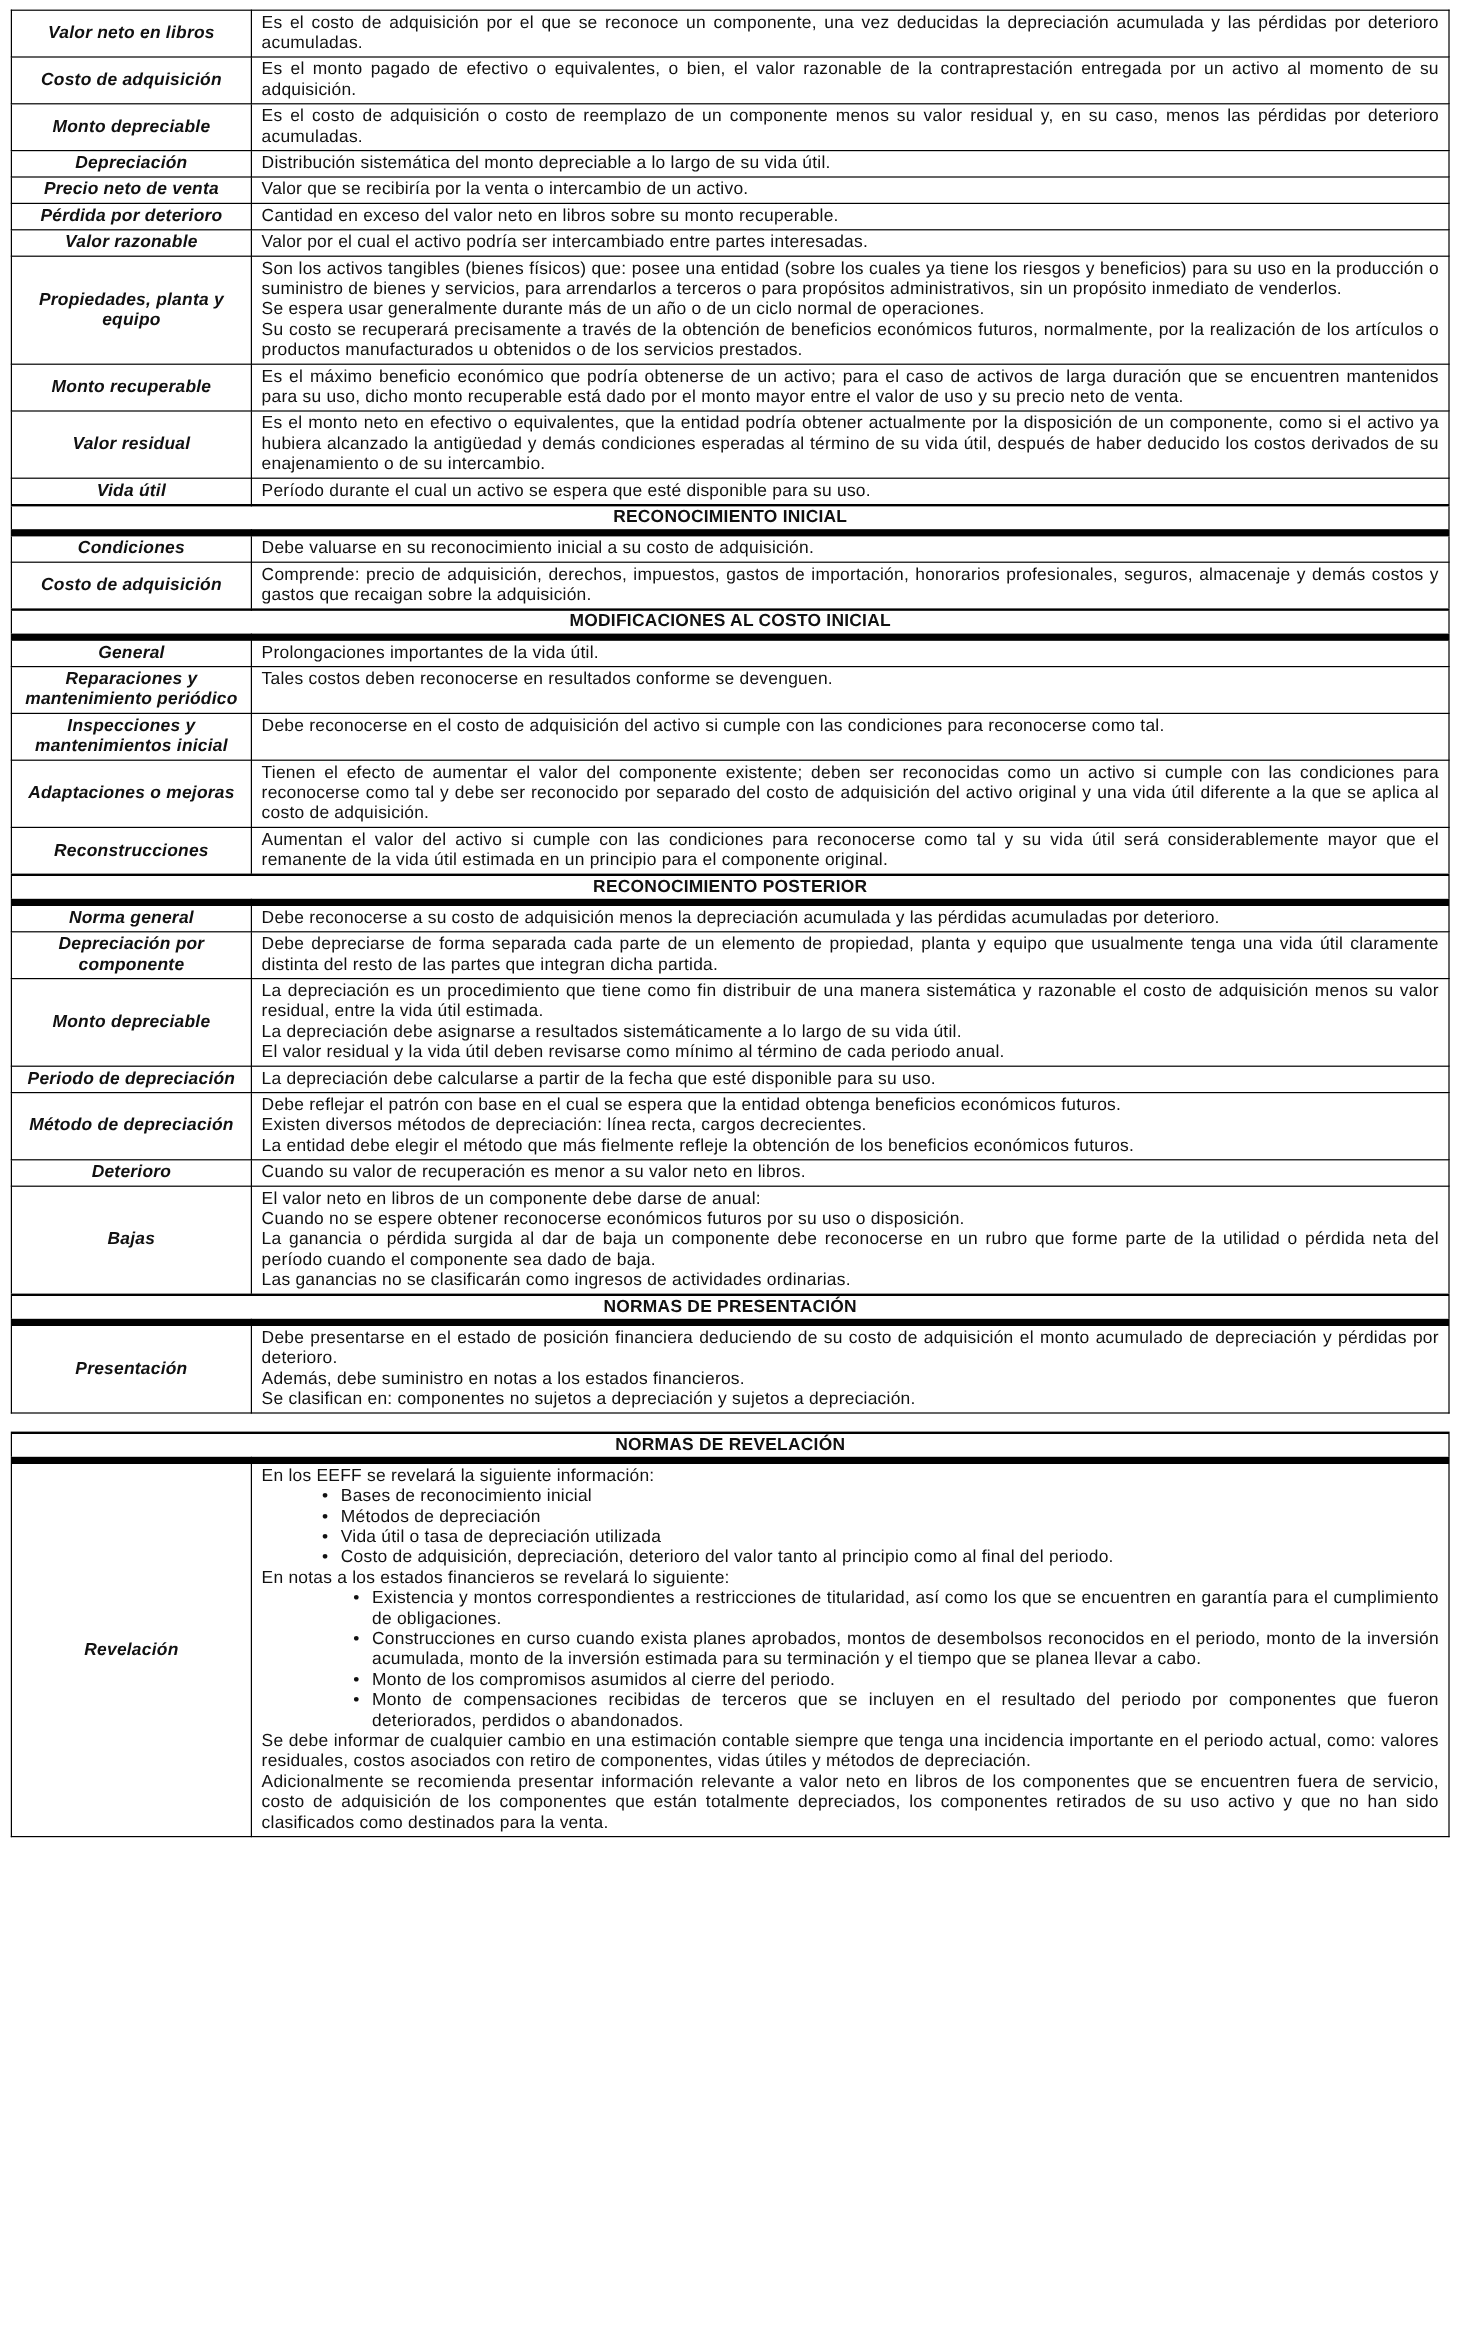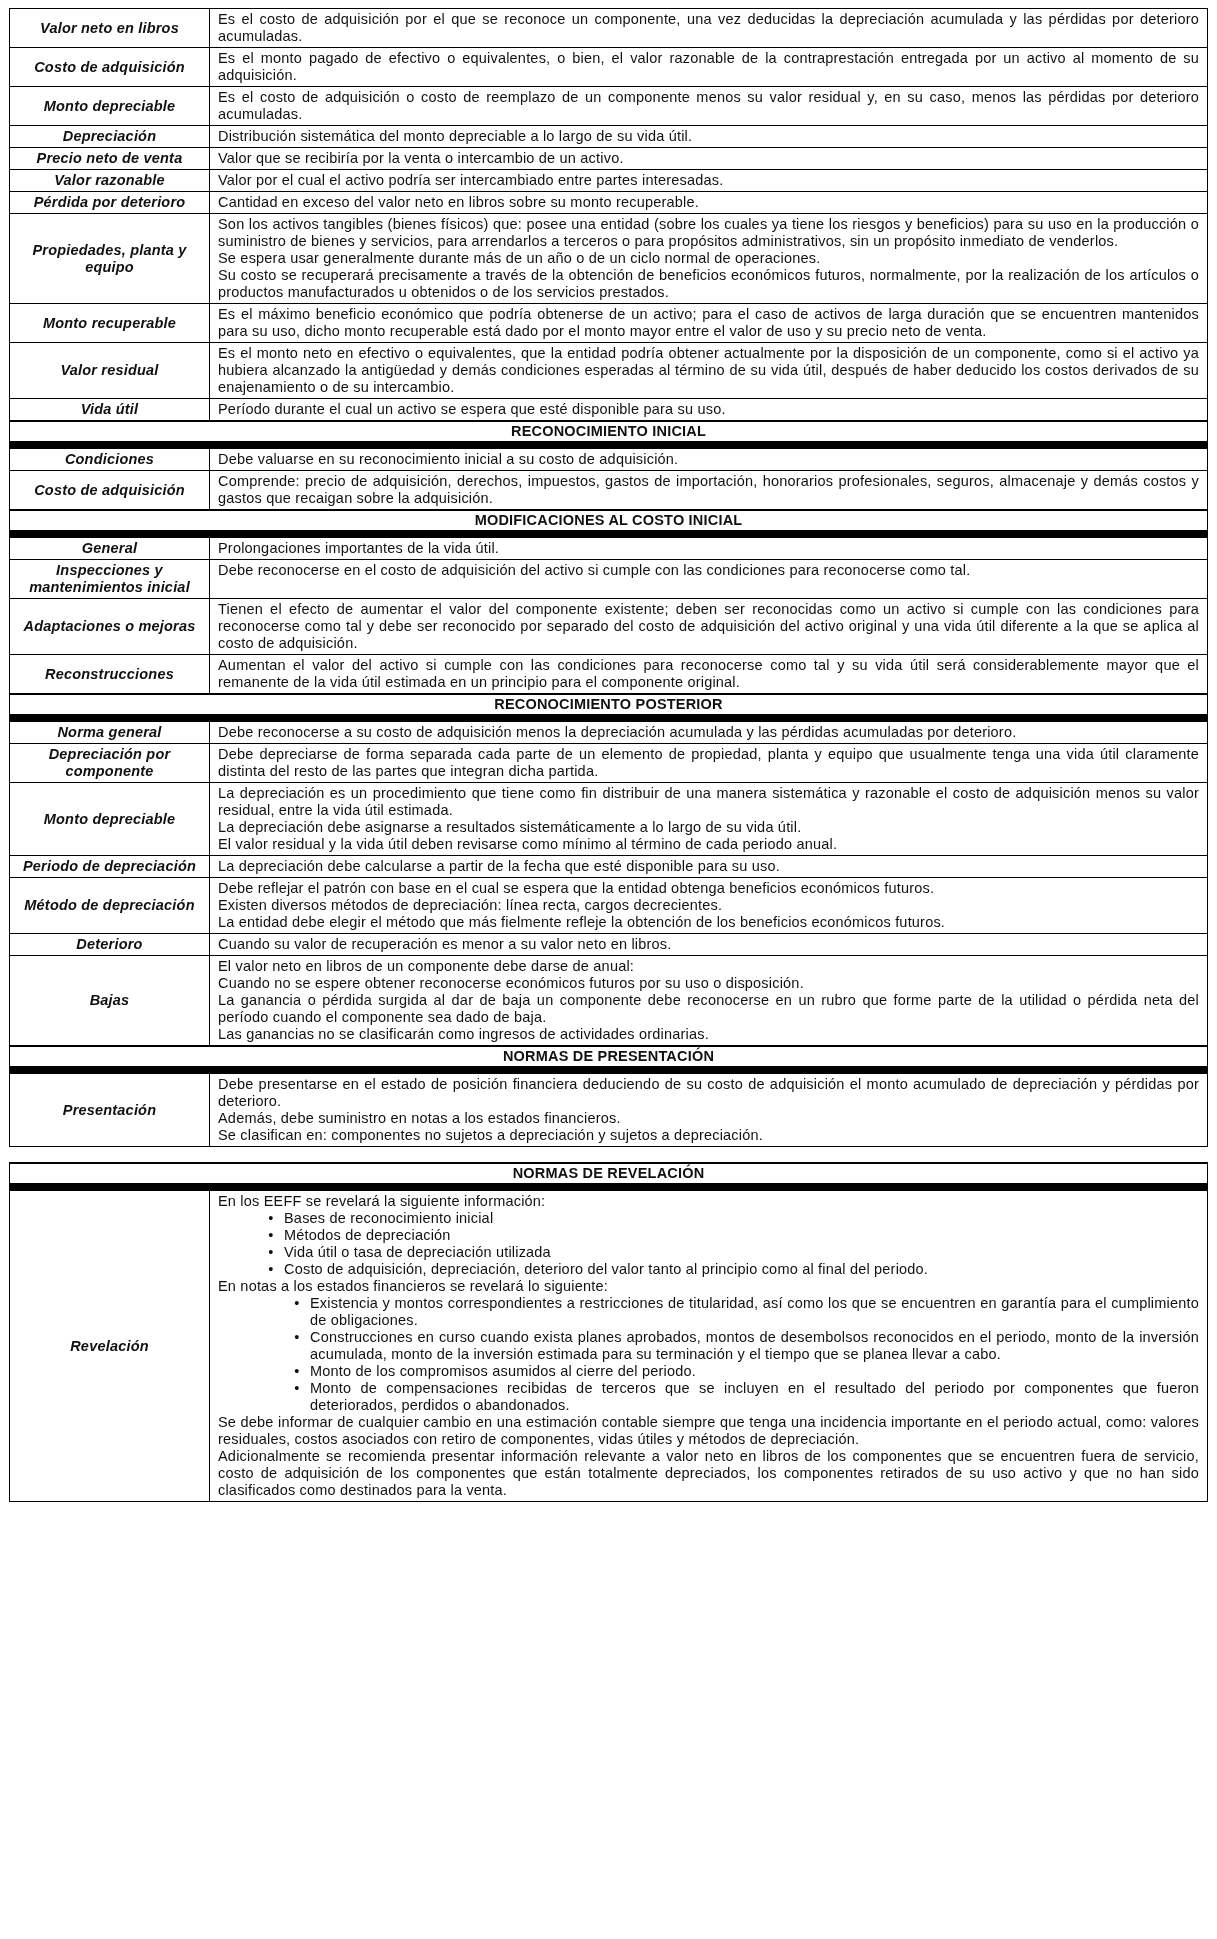--- a/index.html
+++ b/index.html
@@ -3,21 +3,21 @@
 <meta charset="utf-8">
 <style>
   html, body { margin: 0; padding: 0; background: #ffffff; }
   body { font-family: "Liberation Sans", sans-serif; color: #111111; }
   .page { width: 1217px; box-sizing: border-box; padding: 8px 9px 16px 9px; background: #ffffff; }
   table.def-table { width: 100%; border-collapse: collapse; table-layout: fixed; }
   col.term-col { width: 200px; }
   td { border: 1px solid #000000; font-size: 14.5px; line-height: 17px; letter-spacing: 0.2px; padding: 2px 8px; vertical-align: top; word-wrap: break-word; }
   .term-cell { text-align: center; font-weight: 700; vertical-align: middle; padding: 2px 5px; font-style: italic; }
   .def-cell { text-align: justify; }
-  .section-row td { border-top: 2px solid #000000; border-bottom: 8px solid #000000; text-align: center; font-weight: 700; padding: 1px 4px; }
+  .section-row td { border-top: 2px solid #000000; border-bottom: 6px solid #000000; text-align: center; font-weight: 700; padding: 1px 4px; }
   .spacer-row td { border-left: none; border-right: none; height: 15px; padding: 0; }
   .para { margin: 0; }
   .bullet { display: flex; }
   .bullet .marker { flex: 0 0 26px; text-align: center; }
   .bullet .bullet-text { flex: 1; text-align: justify; }
   .bullet.level1 { margin-left: 40px; }
   .bullet.level2 { margin-left: 66px; }
 </style>
 </head>
 <body>
@@ -53,29 +53,29 @@
             <div class="para">Distribución sistemática del monto depreciable a lo largo de su vida útil.</div>
           </td>
         </tr>
         <tr>
           <td class="term-cell">Precio neto de venta</td>
           <td class="def-cell">
             <div class="para">Valor que se recibiría por la venta o intercambio de un activo.</div>
           </td>
         </tr>
         <tr>
+          <td class="term-cell">Pérdida por deterioro</td>
+          <td class="def-cell">
+            <div class="para">Cantidad en exceso del valor neto en libros sobre su monto recuperable.</div>
+          </td>
+        </tr>
+        <tr>
           <td class="term-cell">Valor razonable</td>
           <td class="def-cell">
             <div class="para">Valor por el cual el activo podría ser intercambiado entre partes interesadas.</div>
-          </td>
-        </tr>
-        <tr>
-          <td class="term-cell">Pérdida por deterioro</td>
-          <td class="def-cell">
-            <div class="para">Cantidad en exceso del valor neto en libros sobre su monto recuperable.</div>
           </td>
         </tr>
         <tr>
           <td class="term-cell">Propiedades, planta y equipo</td>
           <td class="def-cell">
             <div class="para">Son los activos tangibles (bienes físicos) que: posee una entidad (sobre los cuales ya tiene los riesgos y beneficios) para su uso en la producción o suministro de bienes y servicios, para arrendarlos a terceros o para propósitos administrativos, sin un propósito inmediato de venderlos.</div>
             <div class="para">Se espera usar generalmente durante más de un año o de un ciclo normal de operaciones.</div>
             <div class="para">Su costo se recuperará precisamente a través de la obtención de beneficios económicos futuros, normalmente, por la realización de los artículos o productos manufacturados u obtenidos o de los servicios prestados.</div>
           </td>
         </tr>
@@ -112,20 +112,26 @@
             <div class="para">Comprende: precio de adquisición, derechos, impuestos, gastos de importación, honorarios profesionales, seguros, almacenaje y demás costos y gastos que recaigan sobre la adquisición.</div>
           </td>
         </tr>
         <tr class="section-row">
           <td colspan="2" class="section-cell">MODIFICACIONES AL COSTO INICIAL</td>
         </tr>
         <tr>
           <td class="term-cell">General</td>
           <td class="def-cell">
             <div class="para">Prolongaciones importantes de la vida útil.</div>
+          </td>
+        </tr>
+        <tr>
+          <td class="term-cell">Reparaciones y mantenimiento periódico</td>
+          <td class="def-cell">
+            <div class="para">Tales costos deben reconocerse en resultados conforme se devenguen.</div>
           </td>
         </tr>
         <tr>
           <td class="term-cell">Inspecciones y mantenimientos inicial</td>
           <td class="def-cell">
             <div class="para">Debe reconocerse en el costo de adquisición del activo si cumple con las condiciones para reconocerse como tal.</div>
           </td>
         </tr>
         <tr>
           <td class="term-cell">Adaptaciones o mejoras</td>

